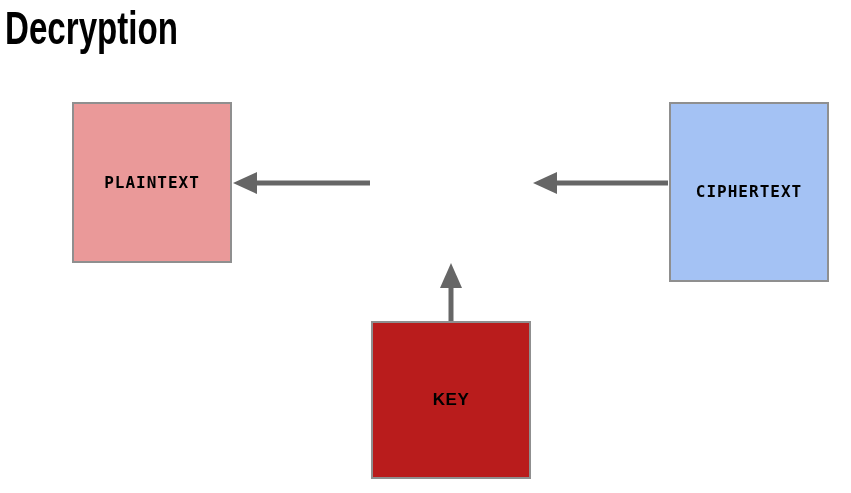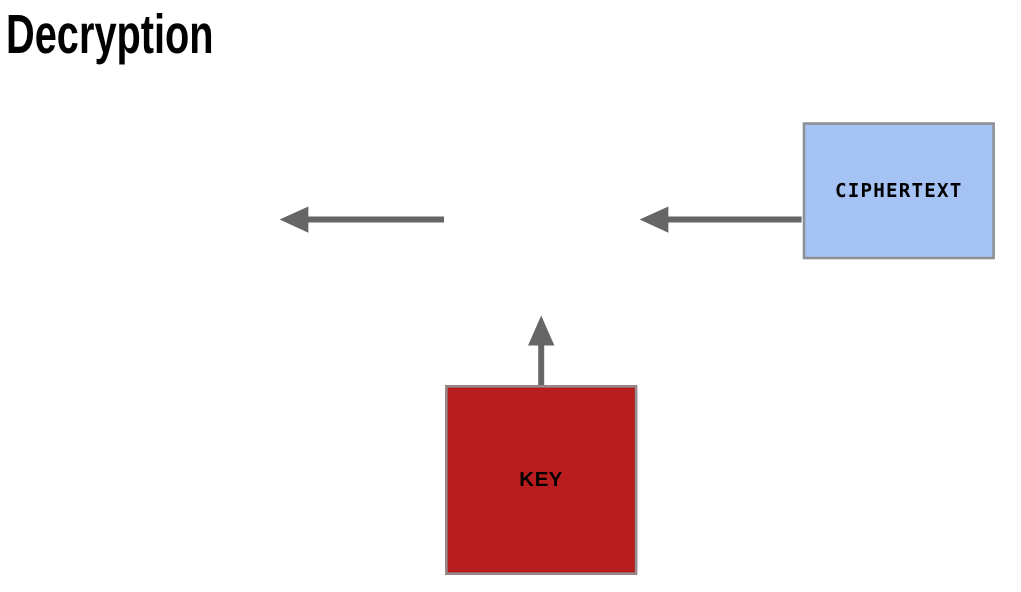--- a/index.html
+++ b/index.html
@@ -43,21 +43,21 @@
     color: #000000;
     font-family: "DejaVu Sans Mono", "Liberation Mono", monospace;
     font-weight: 700;
     font-size: 16px;
     letter-spacing: 1px;
     line-height: 1.32;
     padding: 0 8px;
   }
   .node-plaintext  { left: 72px;  top: 102px; width: 160px; height: 161px; }
   .node-decryption { left: 370px; top: 102px; width: 162px; height: 161px; }
-  .node-ciphertext { left: 669px; top: 102px; width: 160px; height: 114px; }
+  .node-ciphertext { left: 669px; top: 102px; width: 160px; height: 180px; }
   .node-key        { left: 371px; top: 321px; width: 160px; height: 158px;
                      font-family: "Liberation Sans", sans-serif; letter-spacing: 0.5px; font-size: 17px; }
   .arrow-layer {
     position: absolute;
     left: 0; top: 0;
     width: 851px; height: 493px;
     pointer-events: none;
   }
 </style>
 </head>
@@ -78,20 +78,23 @@
       <line x1="668" y1="183" x2="554" y2="183" stroke="#666666" stroke-width="5" style="stroke: rgb(102, 102, 102);"></line>
       <polygon points="533,183 557,172 557,194" fill="#666666" style="fill: rgb(102, 102, 102);"></polygon>
     </g>
 
     <g>
       <line x1="451" y1="321" x2="451" y2="285" stroke="#666666" stroke-width="5" style="stroke: rgb(102, 102, 102);"></line>
       <polygon points="451,263 440,288 462,288" fill="#666666" style="fill: rgb(102, 102, 102);"></polygon>
     </g>
   </svg>
 
+  <div class="node node-plaintext" style="background-color: rgb(234, 153, 153);">
+    <span>PLAINTEXT</span>
+  </div>
 
 
   <div class="node node-ciphertext" style="background-color: rgb(164, 194, 244);">
     <span>CIPHERTEXT</span>
   </div>
 
   <div class="node node-key" style="background-color: #b91c1c;">
     <span>KEY</span>
   </div>
 

